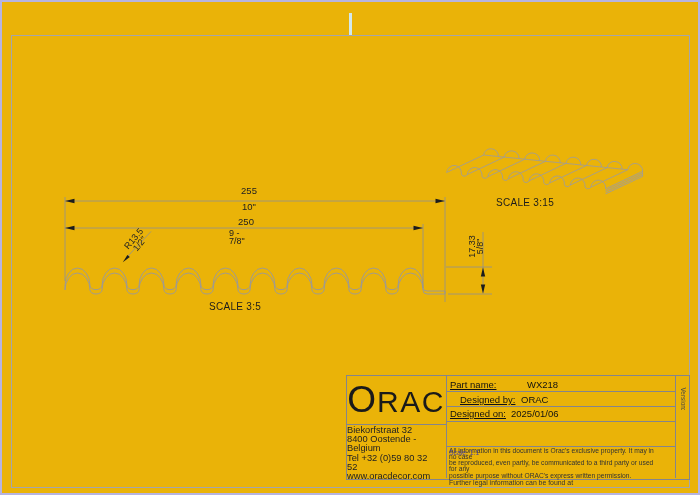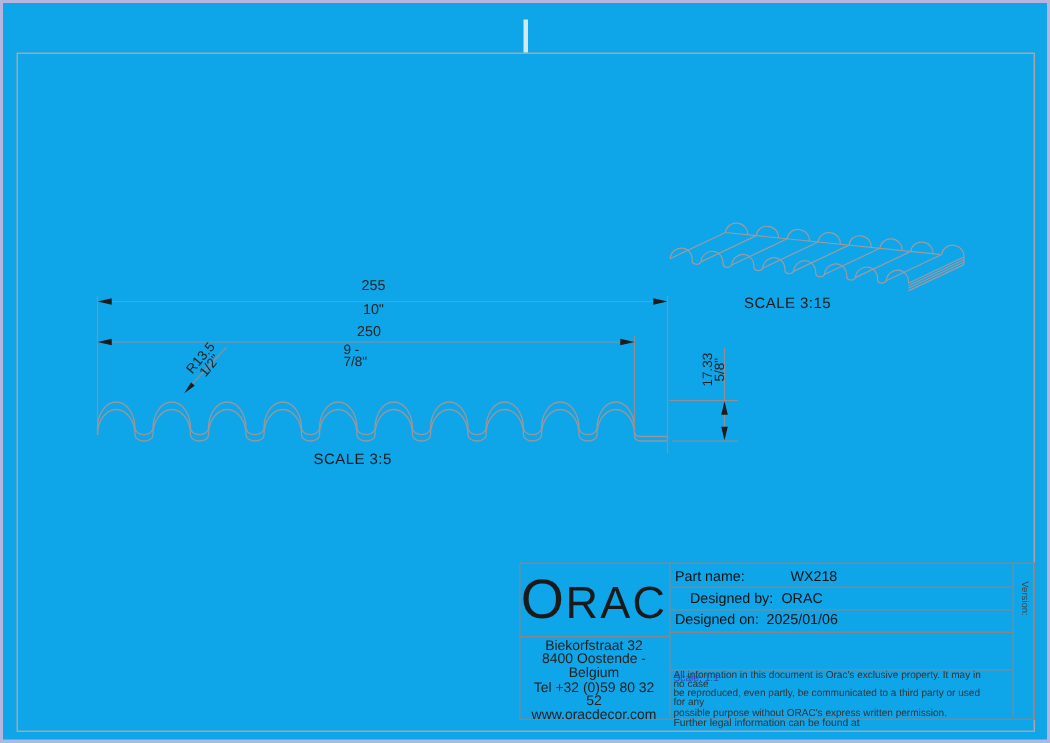--- a/index.html
+++ b/index.html
@@ -1,35 +1,35 @@
 <!DOCTYPE html>
 <html><head>
 <meta charset="utf-8">
 <style>
   html,body{margin:0;padding:0;background:#e8e8e8;}
-  #sheet{position:relative;width:700px;height:495px;background:#0ea5e9;overflow:hidden;
+  #sheet{position:relative;width:700px;height:495px;background:#eab308;overflow:hidden;
          font-family:"Liberation Sans",sans-serif;}
   .abs{position:absolute;}
   #outer-border{left:0;top:0;width:696px;height:491px;border:2px solid #b6b4e0;border-bottom-width:3px;}
   #inner-frame{left:11px;top:35px;width:677px;height:451px;border:1px solid #a5a5aa;}
   #center-tick{left:349px;top:13px;width:3px;height:22px;background:#d2e8ec;}
   .dimtxt{color:#222;font-size:9.5px;line-height:9.5px;text-align:center;white-space:nowrap;}
   .dimtxt.small{font-size:9px;}
   .scale-label{color:#1c1c1c;font-size:10px;letter-spacing:.3px;white-space:nowrap;}
   .rot{transform-origin:center center;}
   
   .tb-line{background:#85858b;}
   .field-row{display:flex;align-items:center;position:absolute;left:450px;font-size:9.5px;color:#111;}
-  .field-row .lbl{width:61px;}
+  .field-row .lbl{width:61px;text-decoration:underline;}
   .legal{color:#333;font-size:6.7px;line-height:6.15px;white-space:nowrap;}
   .spec{color:#2a2a2a;font-size:7.5px;line-height:9.5px;white-space:nowrap;}
   #logo{left:346px;top:379px;width:100px;height:42px;text-align:center;color:#1a1a1a;}
   #logo .o{font-size:37px;font-weight:500;vertical-align:baseline;letter-spacing:1px;}
   #logo .rac{font-size:30px;font-weight:400;letter-spacing:1.5px;}
-  #address{left:347px;top:426px;width:98px;text-align:center;font-size:9.3px;line-height:9.2px;color:#222;}
+  #address{left:347px;top:426px;width:98px;font-size:9.3px;line-height:9.2px;color:#222;}
   #version{left:661px;top:394px;width:41px;height:10px;font-size:6.4px;color:#444;
            transform:rotate(90deg);transform-origin:center center;text-align:center;}
   #overlay-scale{left:449px;top:449px;font-size:6.8px;color:#3a3aae;opacity:.9;white-space:nowrap;}
   #footer-legal{left:449px;top:479px;font-size:6.9px;color:#333;white-space:nowrap;}
 </style>
 </head>
 <body>
 
 <div id="sheet">
 

